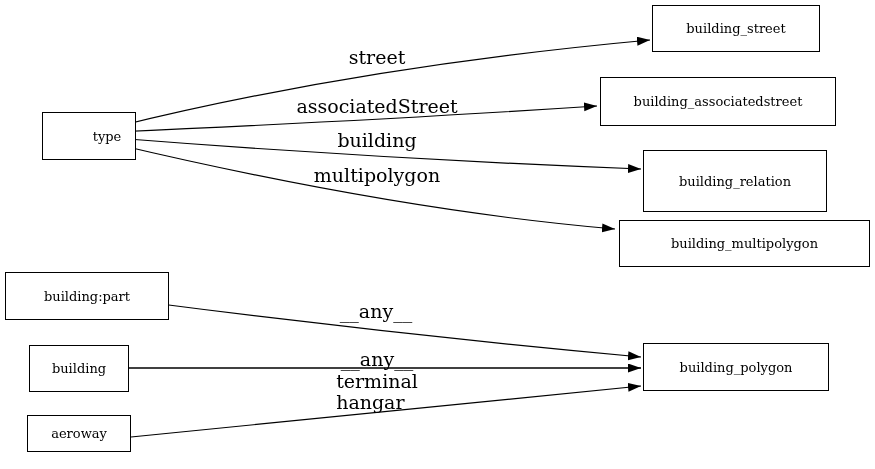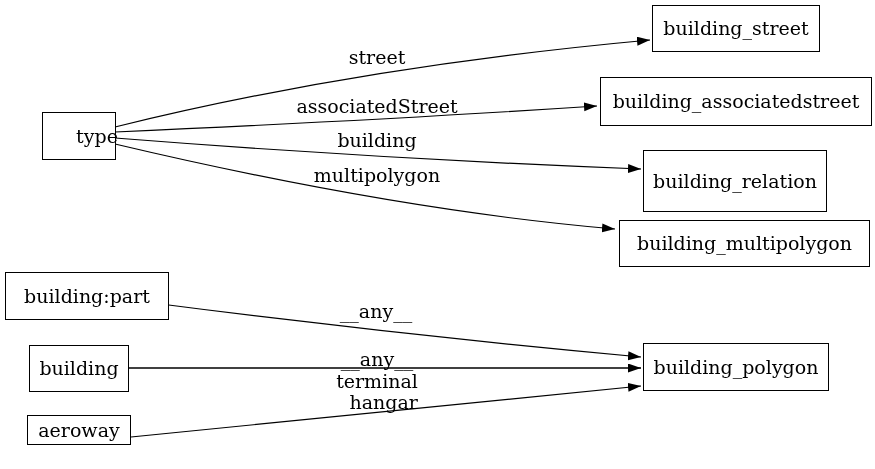--- a/index.html
+++ b/index.html
@@ -18,31 +18,31 @@
     width: 875px; height: 469px;
   }
   .node {
     position: absolute;
     box-sizing: border-box;
     border: 1px solid #000000;
     background: #ffffff;
     display: flex;
     align-items: center;
     justify-content: center;
-    font-size: 19px;
+    font-size: 13px;
     line-height: 1;
     white-space: nowrap;
   }
   .edge-label {
     position: absolute;
     transform: translate(-50%, -50%);
     font-size: 19px;
     line-height: 21px;
     white-space: pre-line;
-    text-align: right;
+    text-align: left;
   }
 </style>
 </head>
 <body>
 
 <div class="canvas">
 
   <svg class="edges" viewBox="0 0 875 469" xmlns="http://www.w3.org/2000/svg">
     <defs>
       <marker id="arrow" markerUnits="userSpaceOnUse" markerWidth="14" markerHeight="10" refX="13" refY="4.5" orient="auto">
@@ -51,37 +51,37 @@
     </defs>
     <path d="M115,127 Q357,67 650,40" fill="none" stroke="#000000" stroke-width="1.2" marker-end="url(#arrow)"></path>
     <path d="M115,132 Q384,120 597,106" fill="none" stroke="#000000" stroke-width="1.2" marker-end="url(#arrow)"></path>
     <path d="M115,138 Q381,159 641,169" fill="none" stroke="#000000" stroke-width="1.2" marker-end="url(#arrow)"></path>
     <path d="M115,144 Q394,210 615,229" fill="none" stroke="#000000" stroke-width="1.2" marker-end="url(#arrow)"></path>
     <path d="M153,303 Q400,335 641,357" fill="none" stroke="#000000" stroke-width="1.2" marker-end="url(#arrow)"></path>
     <path d="M128,368 L641,368" fill="none" stroke="#000000" stroke-width="1.4" marker-end="url(#arrow)"></path>
     <path d="M131,437 Q384,412 641,386" fill="none" stroke="#000000" stroke-width="1.2" marker-end="url(#arrow)"></path>
   </svg>
 
-  <div class="node" style="left:42px; top:112px; width:74px; height:48px;padding-left:36px;">
+  <div class="node" style="left:42px; top:112px; width:94px; height:48px;padding-left:36px;">
     <span>type</span>
   </div>
   <div class="node" style="left:5px; top:272px; width:164px; height:48px;">
     <span>building:part</span>
   </div>
   <div class="node" style="left:29px; top:345px; width:100px; height:47px;">
     <span>building</span>
   </div>
-  <div class="node" style="left:27px; top:415px; width:104px; height:30px;">
+  <div class="node" style="left:27px; top:415px; width:104px; height:37px;">
     <span>aeroway</span>
   </div>
 
   <div class="node" style="left:652px; top:5px; width:168px; height:47px;">
     <span>building_street</span>
   </div>
-  <div class="node" style="left:600px; top:77px; width:272px; height:49px;">
+  <div class="node" style="left:600px; top:77px; width:236px; height:49px;">
     <span>building_associatedstreet</span>
   </div>
   <div class="node" style="left:643px; top:150px; width:184px; height:62px;">
     <span>building_relation</span>
   </div>
   <div class="node" style="left:619px; top:220px; width:251px; height:47px;">
     <span>building_multipolygon</span>
   </div>
   <div class="node" style="left:643px; top:343px; width:186px; height:48px;">
     <span>building_polygon</span>

